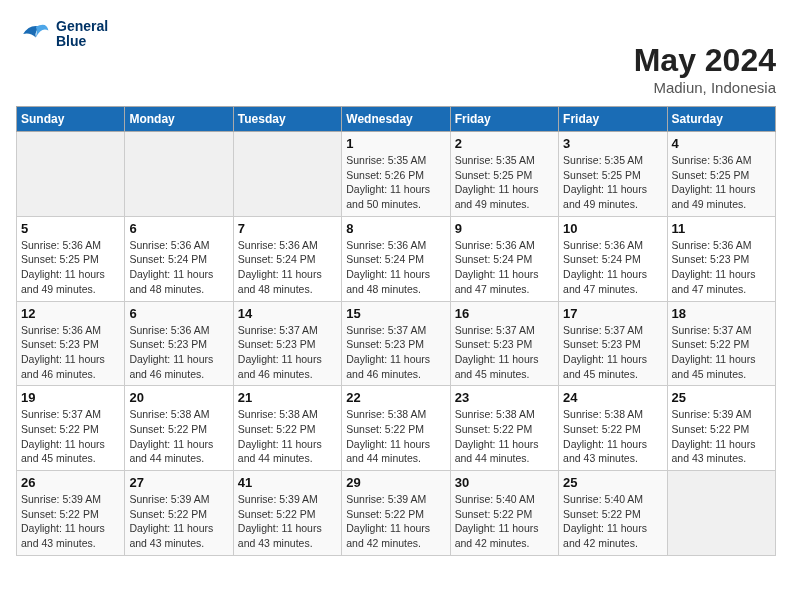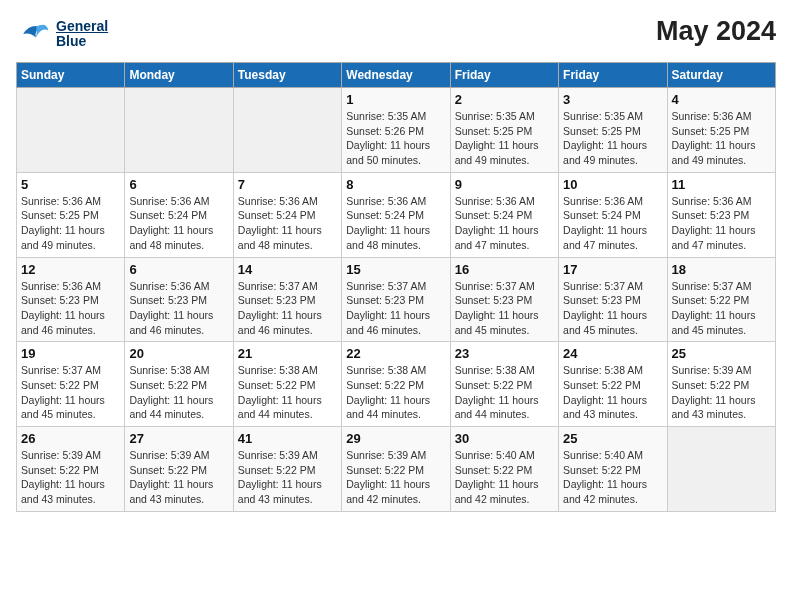--- a/index.html
+++ b/index.html
@@ -22,32 +22,33 @@
       gap: 4px;
     }
     .logo-text {
       display: flex;
       flex-direction: column;
       font-size: 14px;
       font-weight: bold;
       color: #003366;
       line-height: 1.1;
     }
-    .logo-text span:first-child { color: #003366; text-decoration: underline; }
+    .logo-text span:first-child { color: #003366; }
     .logo-icon {
       width: 36px;
       height: 36px;
     }
     .title-block {
       text-align: right;
     }
     .title-block .month-year {
-      font-size: 27px;
+      font-size: 32px;
       font-weight: bold;
       color: #222;
+      margin-top: 26px;
     }
     .title-block .location {
       font-size: 15px;
       color: #555;
     }
     .calendar {
       width: 100%;
       border-collapse: collapse;
       font-size: 11px;
     }
@@ -100,20 +101,21 @@
       <path d="M8 20 Q15 8 28 12 Q20 16 22 24 Q16 18 8 20Z" fill="#1a6cb5"></path>
       <path d="M22 12 Q34 6 36 16 Q28 12 22 24 Q24 16 22 12Z" fill="#4da6e8"></path>
     </svg>
     <div class="logo-text">
       <span>General</span>
       <span>Blue</span>
     </div>
   </div>
   <div class="title-block">
     <div class="month-year">May 2024</div>
+    <div class="location">Madiun, Indonesia</div>
   </div>
 </div>
 
 <table class="calendar">
   <thead>
     <tr id="header-row">
         <th>Sunday</th>
         <th>Monday</th>
         <th>Tuesday</th>
         <th>Wednesday</th>

